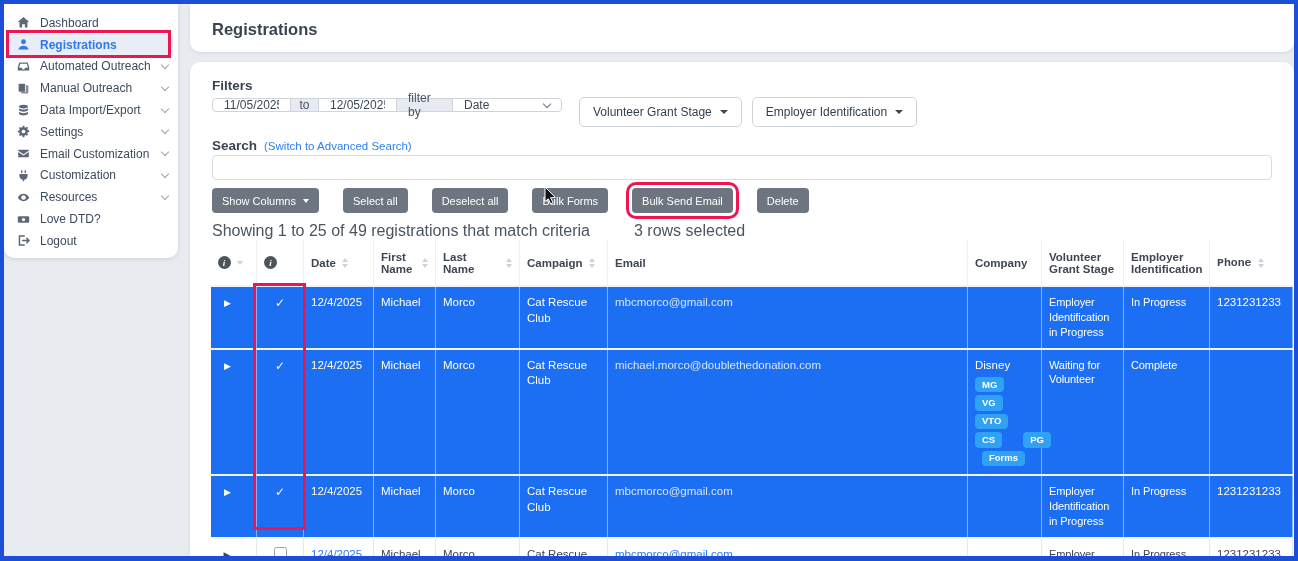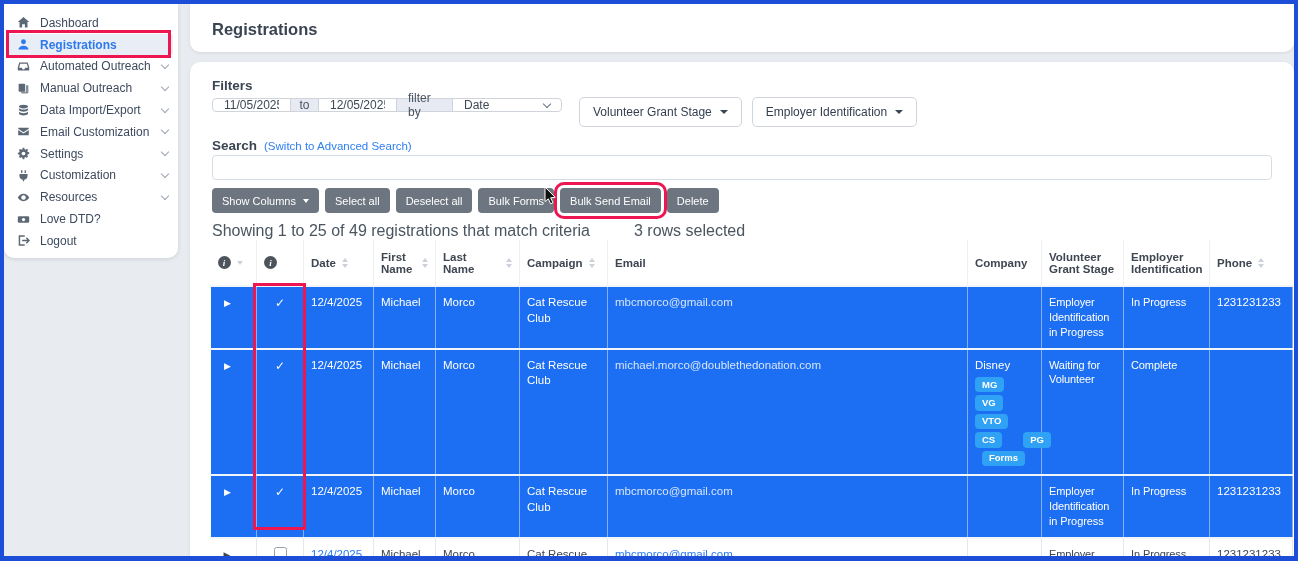--- a/index.html
+++ b/index.html
@@ -51,34 +51,34 @@
   .drop-btn.vgs { margin-left:17px; }
   .drop-btn.ei { margin-left:10px; }
   .caret-dn { width:0; height:0; border-left:4px solid transparent; border-right:4px solid transparent;
               border-top:4.5px solid #3c4552; }
 
   .search-row { position:absolute; left:22px; top:76px; display:flex; align-items:baseline; gap:7px; }
   .adv-link { font-size:11.5px; color:#2d7ff0; cursor:pointer; text-decoration:none; }
   .search-input { position:absolute; left:22px; top:93px; width:1060px; height:25px; border:1px solid #d7dde4;
                   border-radius:4px; font-size:12px; padding:0 8px; color:#333; outline:none; background:#fff; }
 
-  .toolbar { position:absolute; left:22px; top:126px; display:flex; gap:6px; }
+  .toolbar { position:absolute; left:22px; top:126px; display:flex; gap:24px; }
   .gbtn { display:flex; align-items:center; gap:7px; height:25px; padding:0 10px; background:#6d7680; border:none;
           border-radius:4px; color:#fff; font-size:11px; font-weight:500; font-family:inherit; cursor:pointer; white-space:nowrap; }
   .gbtn .caret-dn { border-top-color:#fff; border-left-width:3.5px; border-right-width:3.5px; }
   .gbtn.highlight { outline:3px solid #ee1650; outline-offset:3px; }
 
   .status-row { position:absolute; left:22px; top:160px; display:flex; gap:44px; font-size:16px; color:#4a5560; }
 
   
   .tbl-wrap { position:absolute; left:20px; top:178px; width:1082px; }
   table { border-collapse:collapse; table-layout:fixed; width:1082px; }
   th { font-size:11.5px; font-weight:bold; color:#3e4651; text-align:left; vertical-align:middle;
        padding:4px 7px; height:46px; border-right:1px solid #edf0f3; border-bottom:1px solid #e6eaee; background:#fff; }
-  th:last-child { border-right:none; }
+  th:last-child { border-right:none;font-family:Liberation Mono, monospace; }
   .th-flex { display:flex; align-items:center; }
   .sort { display:inline-flex; flex-direction:column; gap:2px; margin-left:6px; flex:0 0 auto; }
   .sort i { display:block; width:0; height:0; border-left:3.5px solid transparent; border-right:3.5px solid transparent; }
   .sort .up { border-bottom:4px solid #ccd2d9; }
   .sort .dn { border-top:4px solid #ccd2d9; }
   .info-ic { display:inline-flex; align-items:center; justify-content:center; width:13px; height:13px;
              border-radius:50%; background:#4d545c; color:#fff; font-size:9px; font-style:italic;
              font-family:"Liberation Serif","DejaVu Serif",serif; font-weight:bold; }
   td { font-size:11.5px; padding:8px 7px; vertical-align:top; border-right:1px solid #e4e8ec; line-height:1.35; }
   tr.sel td { background:#1c6ef2; color:#fff; border-right:1px solid rgba(255,255,255,.45); border-left:none; }
@@ -159,34 +159,34 @@
               <ellipse cx="8" cy="3.2" rx="5.5" ry="2.2"></ellipse>
               <path d="M2.5 5.2c1 1.1 3.1 1.7 5.5 1.7s4.5-.6 5.5-1.7v2.6c-1 1.1-3.1 1.7-5.5 1.7s-4.5-.6-5.5-1.7zm0 4.4c1 1.1 3.1 1.7 5.5 1.7s4.5-.6 5.5-1.7v2.6c-1 1.1-3.1 1.8-5.5 1.8s-4.5-.7-5.5-1.8z"></path>
             </svg>
       </span>
       <span class="lbl">Data Import/Export</span>
       <span class="chev"></span>
     </div>
     <div class="side-item">
       <span class="ic">
         <svg viewBox="0 0 16 16" fill="currentColor">
-              <path d="M1.5 3.5h13v9h-13zM8 9 1.5 4.6v1.6L8 10.6l6.5-4.4V4.6z"></path>
-            </svg>
-      </span>
-      <span class="lbl">Email Customization</span>
-      <span class="chev"></span>
-    </div>
-    <div class="side-item">
-      <span class="ic">
-        <svg viewBox="0 0 16 16" fill="currentColor">
               <path d="M7 1h2l.3 1.7 1.4.6L12.2 2 13.6 3.4 12.7 4.9l.6 1.4L15 6.6v2l-1.7.3-.6 1.4.9 1.5-1.4 1.4-1.5-.9-1.4.6L9 15H7l-.3-1.7-1.4-.6-1.5.9L2.4 12.2l.9-1.5-.6-1.4L1 9V7l1.7-.3.6-1.4-.9-1.5L3.8 2.4l1.5.9 1.4-.6z"></path>
               <circle cx="8" cy="8" r="2.3" fill="#fff"></circle>
             </svg>
       </span>
       <span class="lbl">Settings</span>
+      <span class="chev"></span>
+    </div>
+    <div class="side-item">
+      <span class="ic">
+        <svg viewBox="0 0 16 16" fill="currentColor">
+              <path d="M1.5 3.5h13v9h-13zM8 9 1.5 4.6v1.6L8 10.6l6.5-4.4V4.6z"></path>
+            </svg>
+      </span>
+      <span class="lbl">Email Customization</span>
       <span class="chev"></span>
     </div>
     <div class="side-item">
       <span class="ic">
         <svg viewBox="0 0 16 16" fill="currentColor">
               <path d="M5 1.5h1.6V5H5zM9.4 1.5H11V5H9.4zM3 6h10v2.2a5 5 0 0 1-4.2 4.9V15H7.2v-1.9A5 5 0 0 1 3 8.2z"></path>
             </svg>
       </span>
       <span class="lbl">Customization</span>
       <span class="chev"></span>

